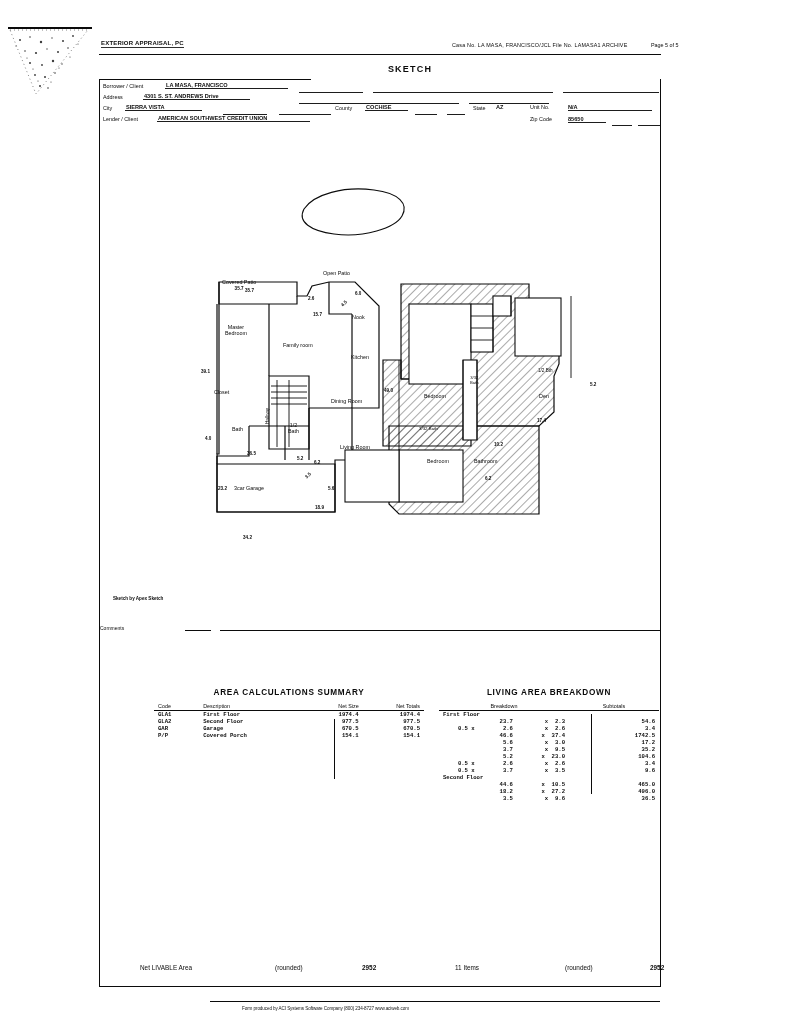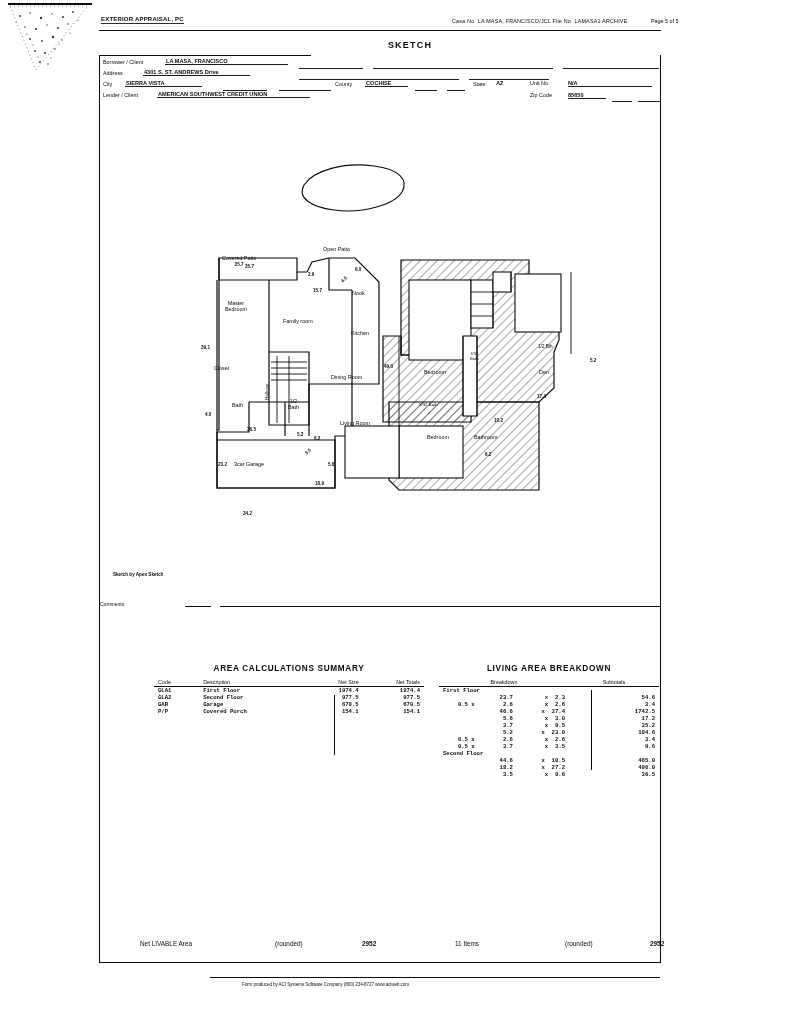--- a/index.html
+++ b/index.html
@@ -1,20 +1,20 @@
 <!DOCTYPE html>
 <html><head>
 <meta charset="utf-8">
 <style>
   html,body{margin:0;padding:0;background:#ffffff;}
   body{width:800px;height:1035px;position:relative;overflow:hidden;
        font-family:"Liberation Sans",sans-serif;color:#111;}
 
   
-  .scan{position:absolute;inset:0;filter:contrast(1.05);}
+  .scan{position:absolute;inset:0;filter:contrast(1.05);margin-top:24px;}
 
   
   #page-border{position:absolute;left:99px;top:55px;width:562px;height:908px;
       border:1px solid #111;border-top:none;box-sizing:border-box;}
   #page-top-rule{position:absolute;left:99px;top:30px;width:562px;height:0;
       border-top:1.2px solid #111;}
   #header-rule2{position:absolute;left:99px;top:55px;width:212px;height:0;
       border-top:1.2px solid #111;}
   #header-rule3{position:absolute;left:360px;top:30px;width:300px;height:0;
       border-top:1px solid #111;}

